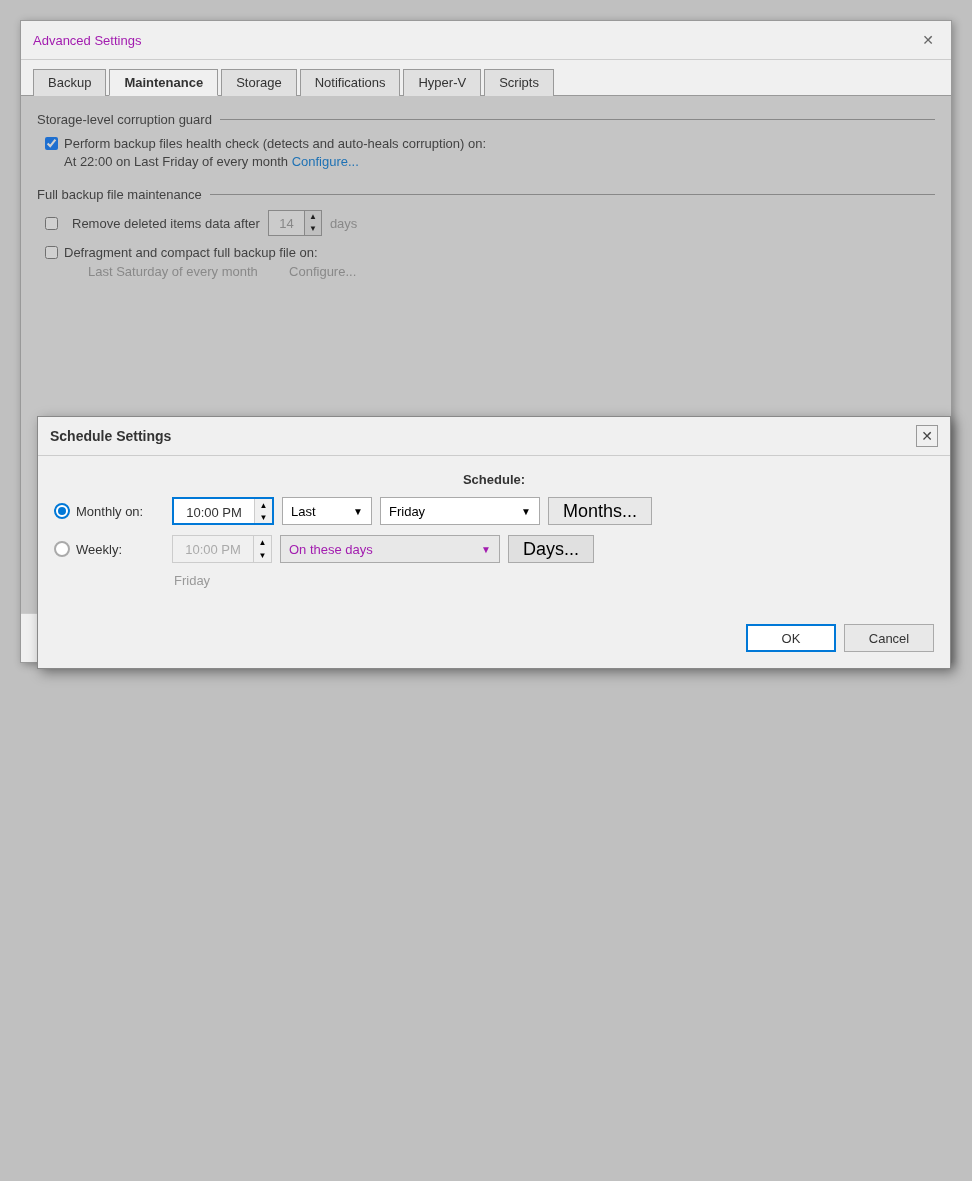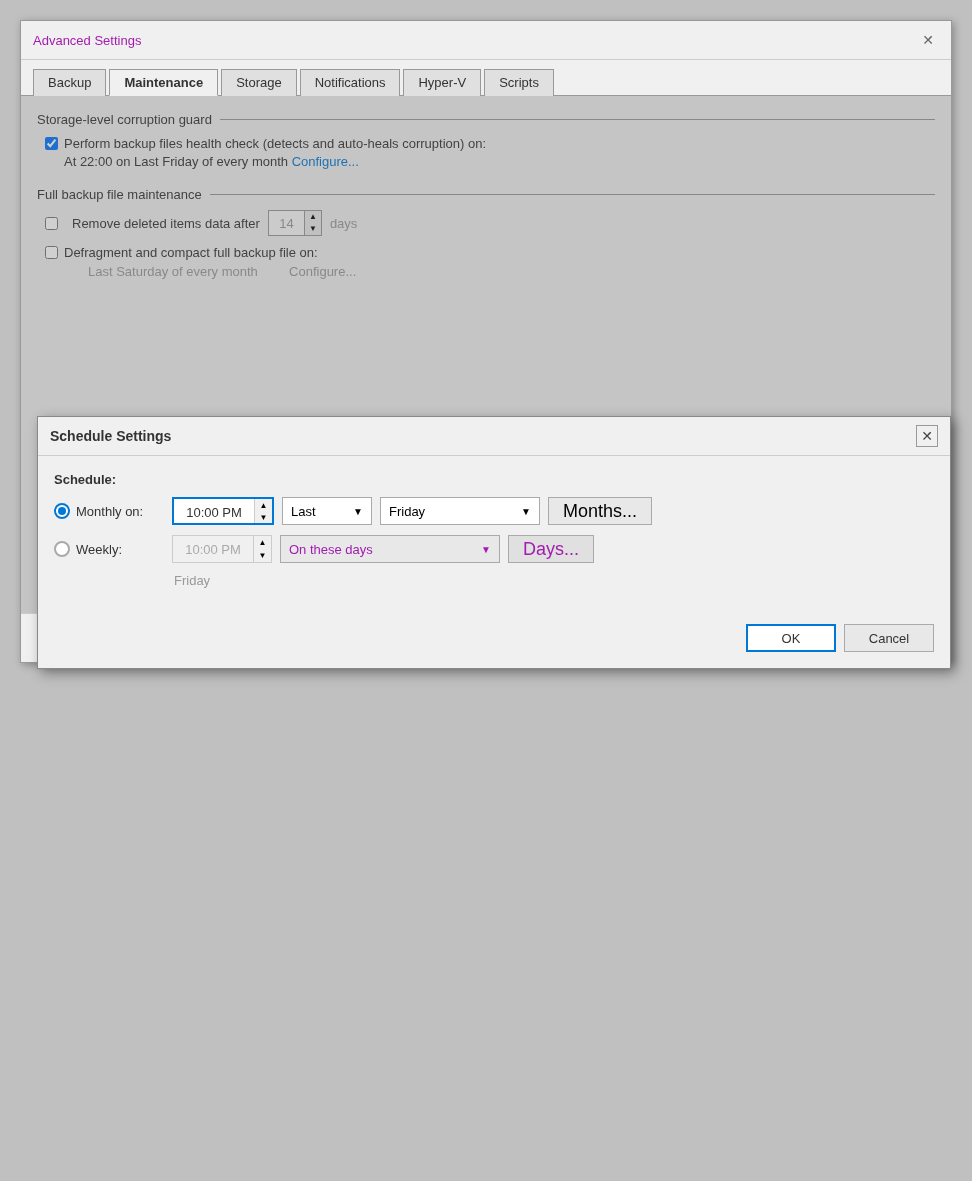--- a/index.html
+++ b/index.html
@@ -213,20 +213,21 @@
     }
 
     .dialog-content {
       padding: 16px;
     }
     .schedule-label {
       font-size: 13px;
       color: #333;
       margin-bottom: 10px;
       font-weight: 600;
+      text-align: center;
     }
 
     .schedule-row {
       display: flex;
       align-items: center;
       margin-bottom: 10px;
       gap: 8px;
     }
     .radio-label {
       display: flex;
@@ -323,21 +324,21 @@
     .months-btn, .days-btn {
       height: 28px;
       border: 1px solid #aaa;
       background: #e8e8e8;
       padding: 0 14px;
       font-size: 18px;
       cursor: pointer;
       white-space: nowrap;
     }
     .days-btn.disabled {
-      color: #a21caf;
+      color: #000000;
       background: #e0e0e0;
       cursor: default;
     }
 
     .friday-hint {
       padding-left: 120px;
       font-size: 13px;
       color: #999;
       margin-bottom: 8px;
     }

